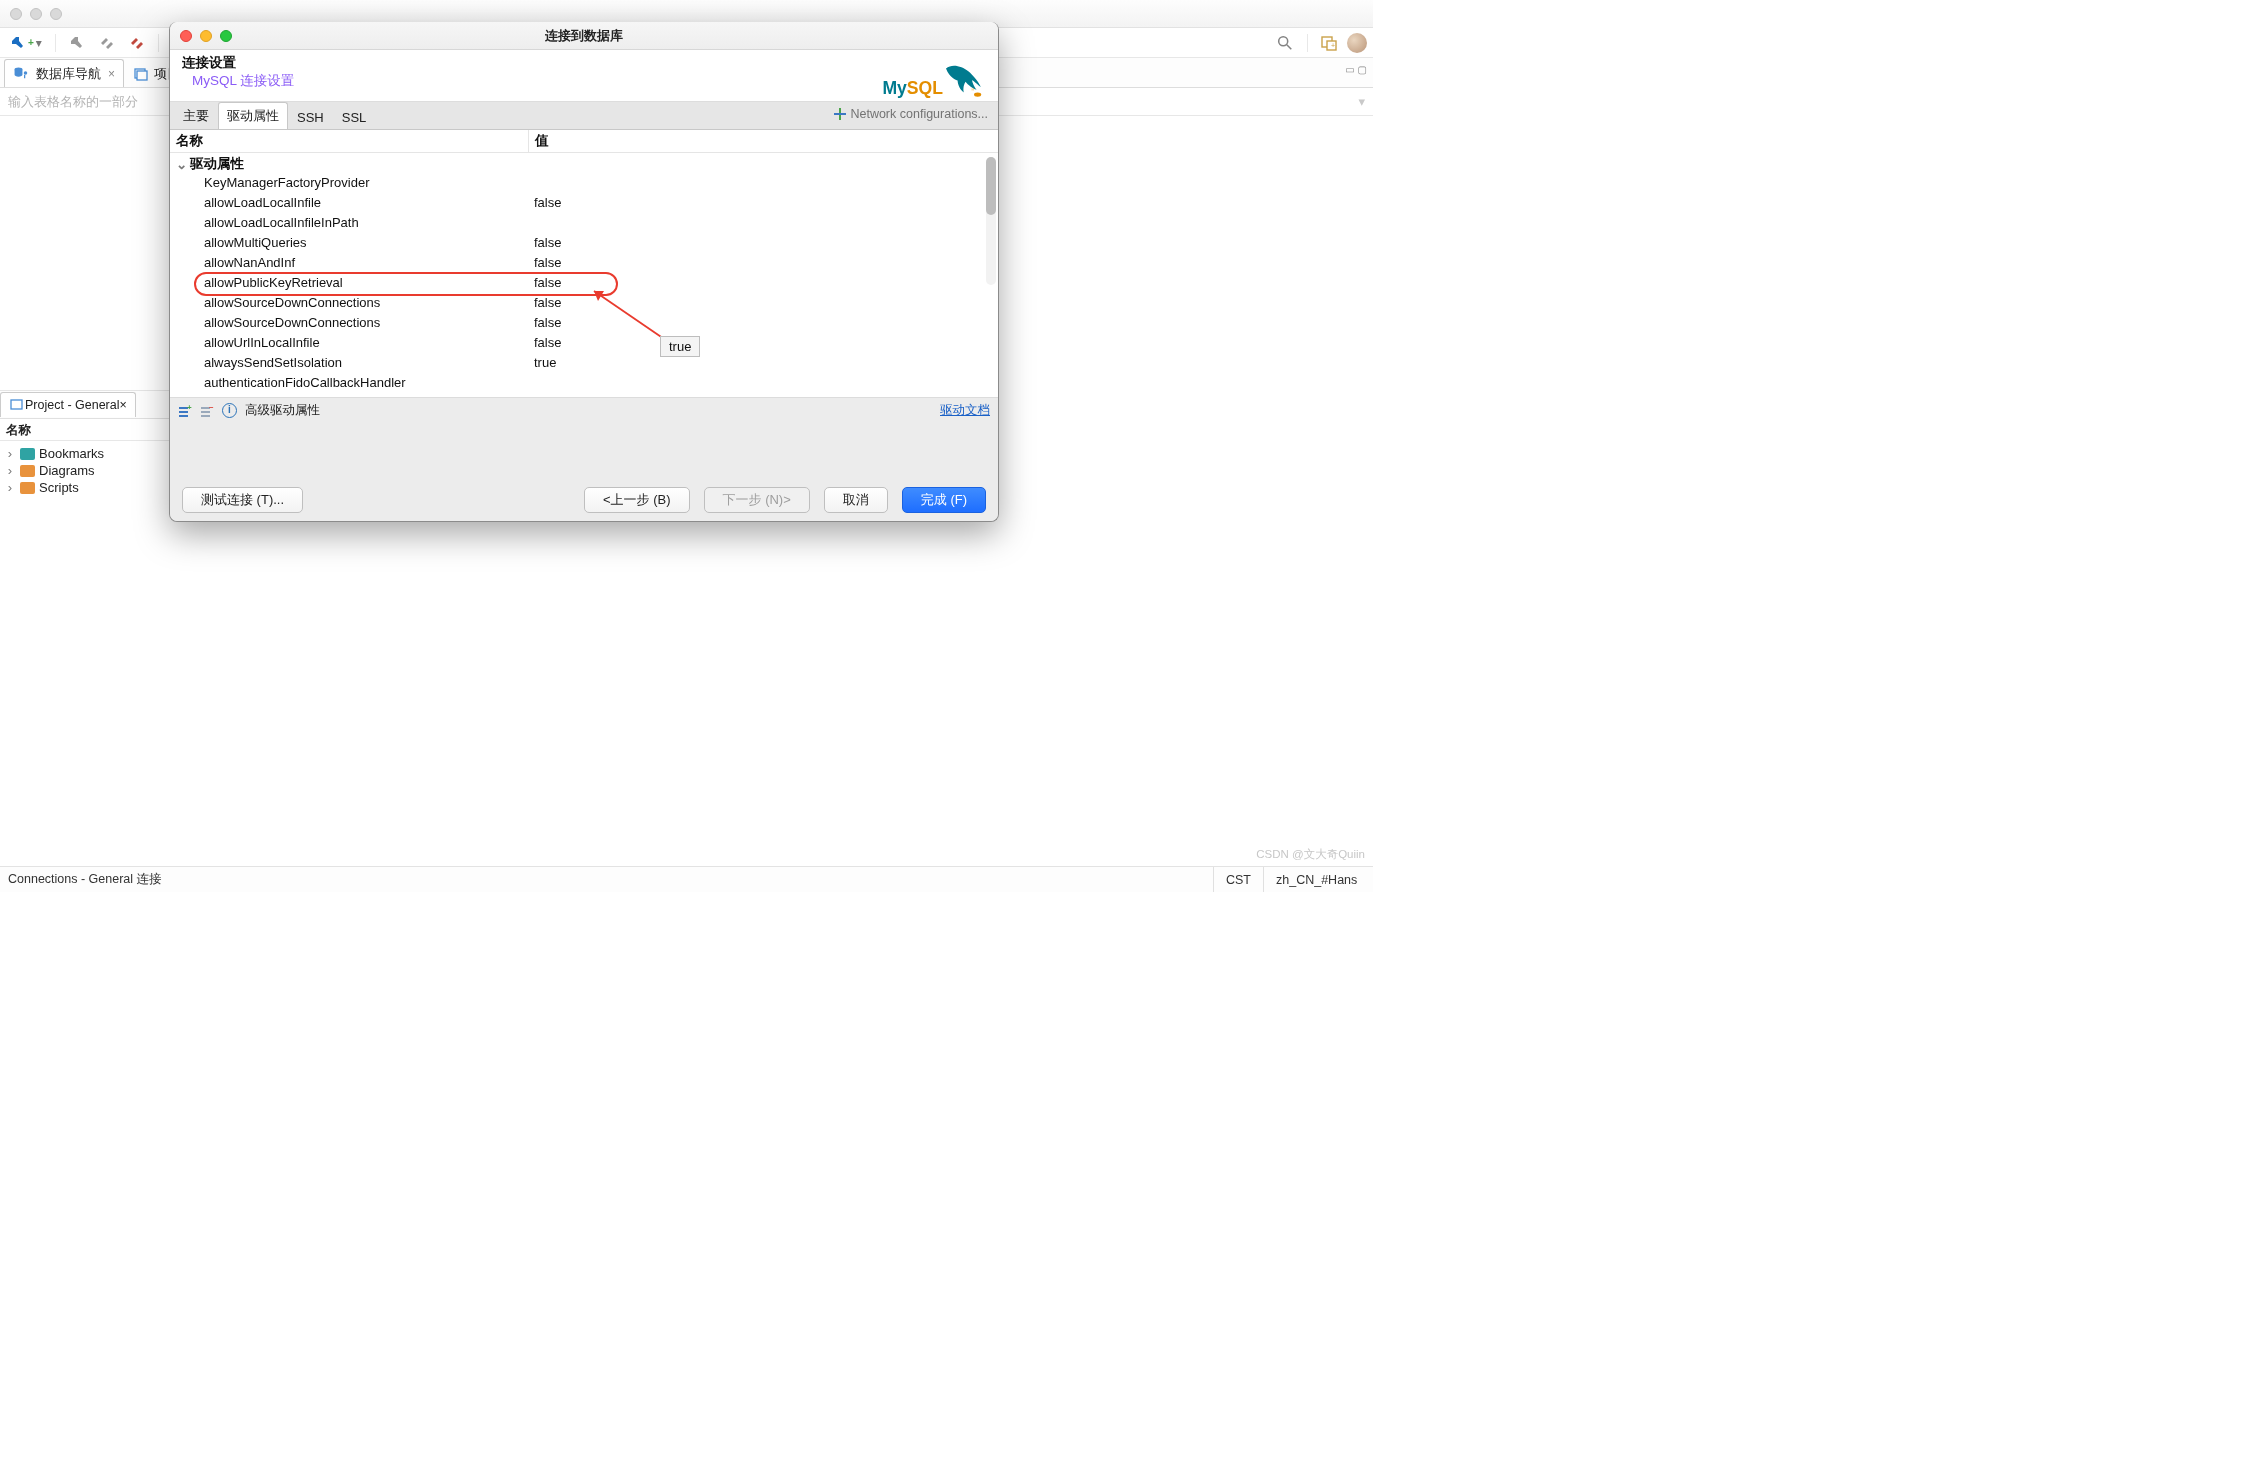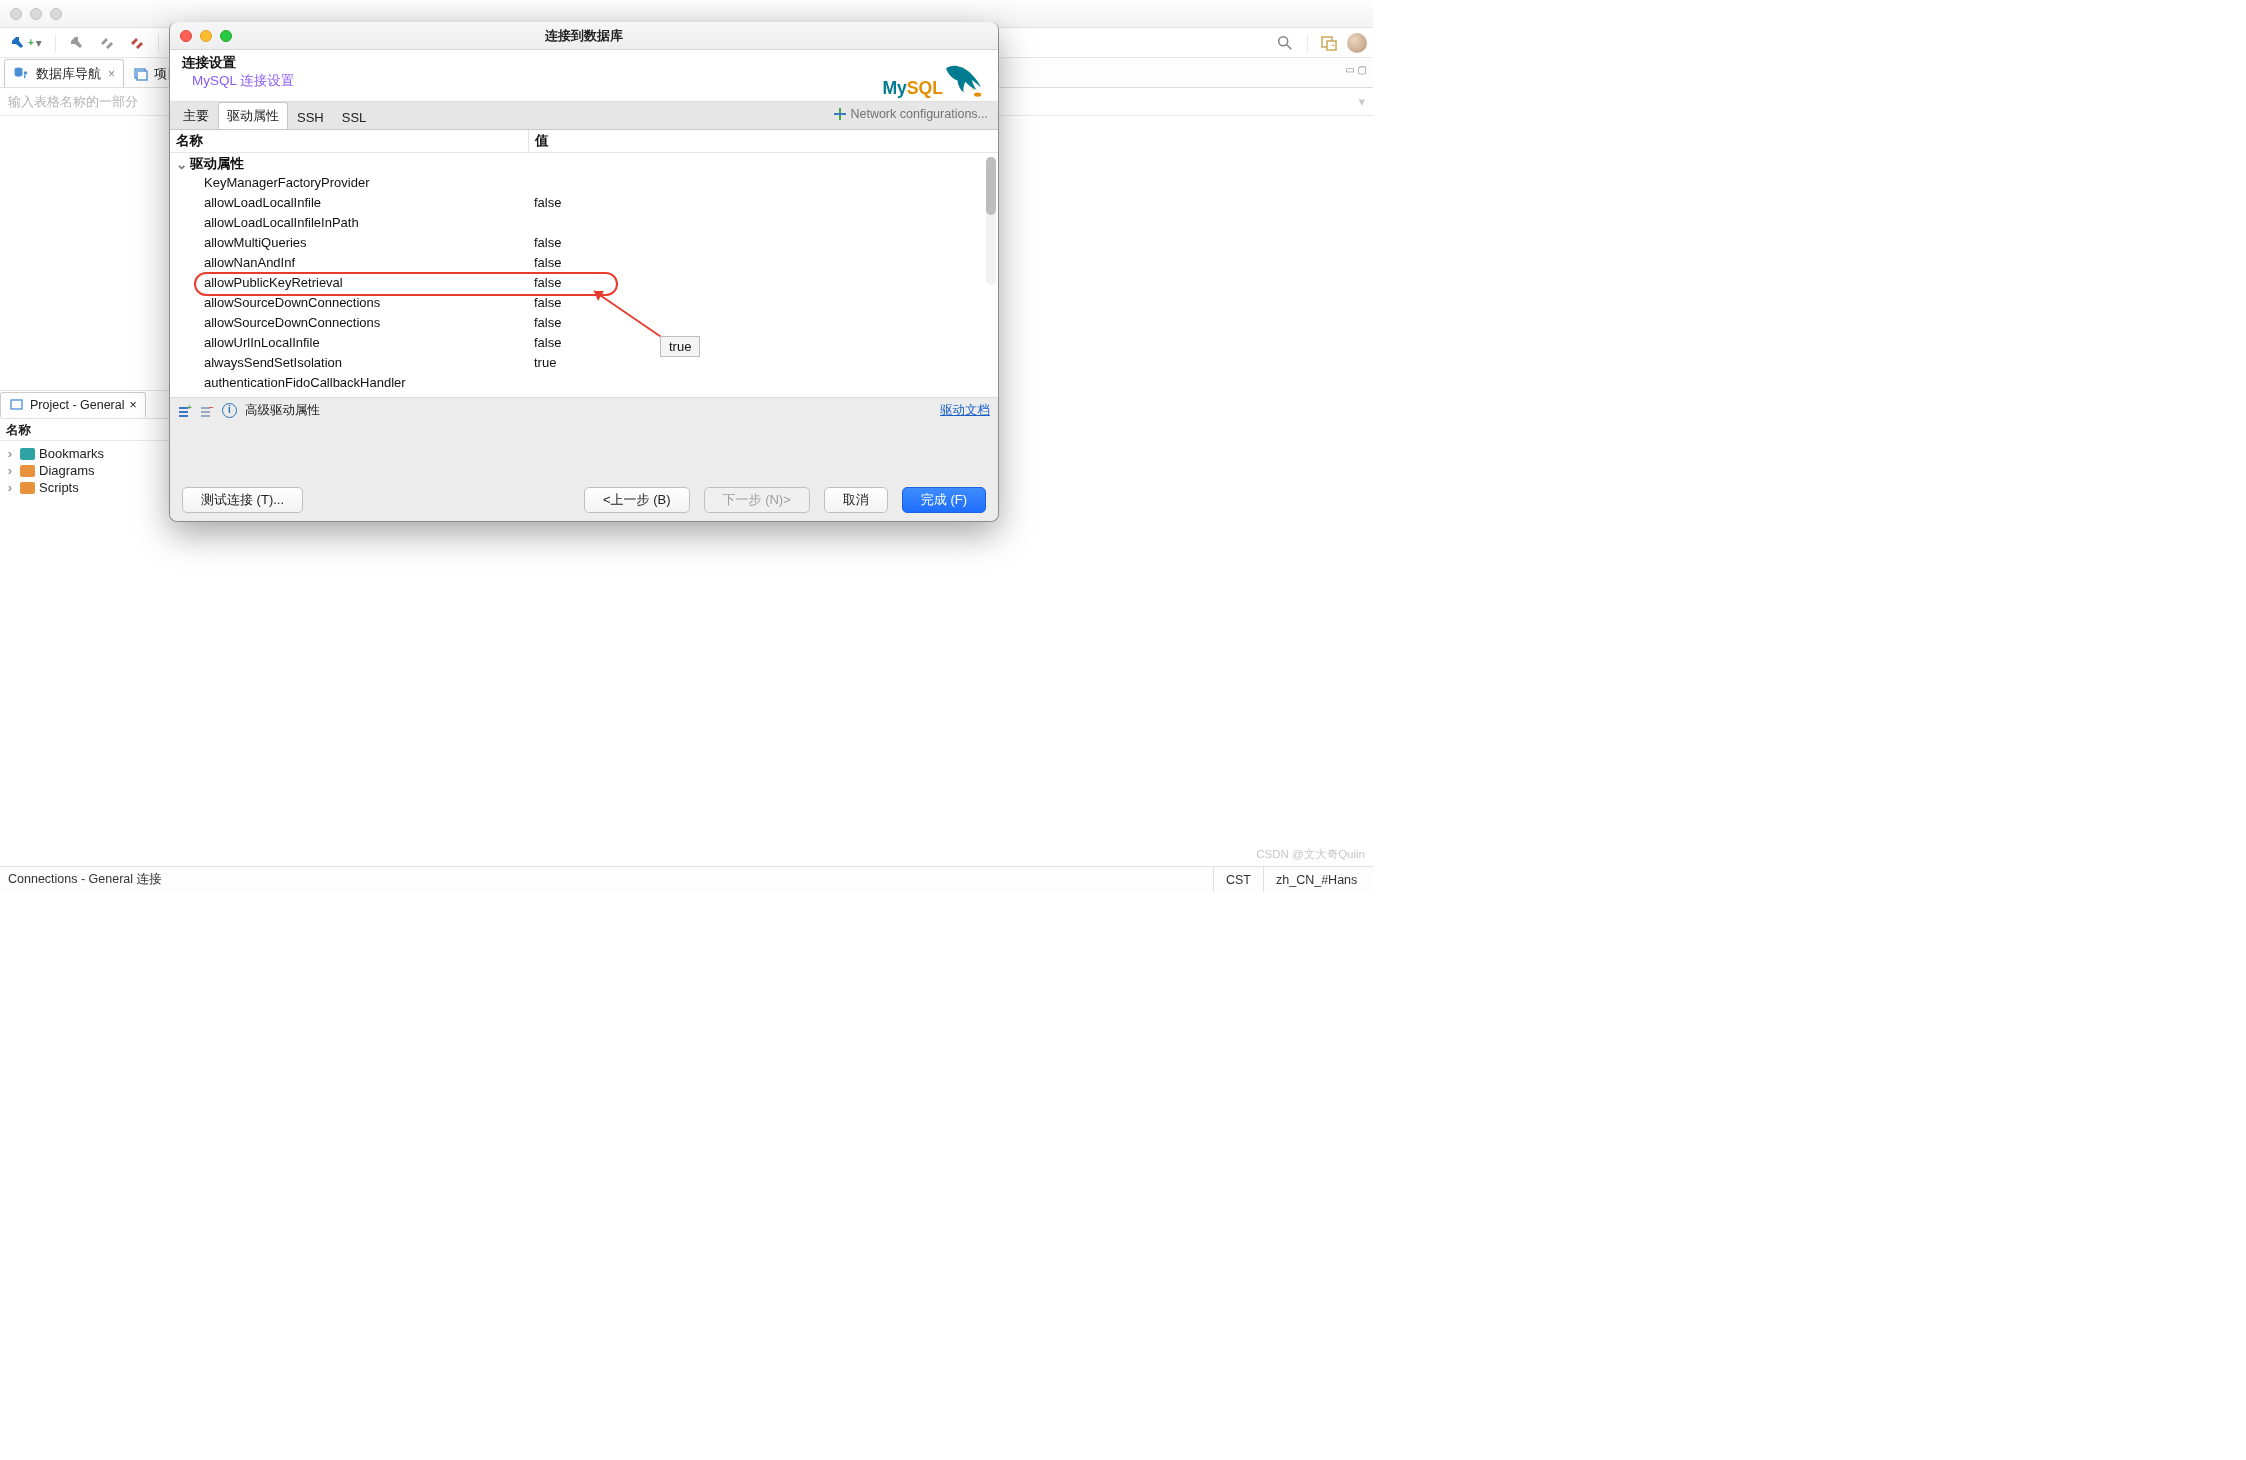--- a/index.html
+++ b/index.html
@@ -27,21 +27,21 @@
   .tab-strip{height:30px;background:#fdfdfd;border-bottom:1px solid #ddd;display:flex;align-items:flex-end;padding:0 4px;position:relative;}
   .tab{display:flex;align-items:center;gap:5px;padding:5px 8px 4px 8px;border:1px solid transparent;border-bottom:none;font-size:13px;color:#222;cursor:default;}
   .tab.active{background:#fff;border-color:#ccc;border-top-left-radius:3px;border-top-right-radius:3px;}
   .tab .close{color:#888;font-family:Arial;font-size:12px;margin-left:2px;}
   .tab-strip .mini-icons{position:absolute;right:6px;top:6px;display:flex;gap:4px;color:#888;font-size:10px;}
   
   .filter-row{height:28px;border-bottom:1px solid #e7e7e7;display:flex;align-items:center;padding:0 8px;color:#999;font-size:13px;}
   
   .project-panel{position:absolute;left:0;top:390px;width:265px;background:#fff;border-top:1px solid #e5e5e5;z-index:1;}
   .project-tab-strip{height:28px;display:flex;align-items:center;border-bottom:1px solid #e0e0e0;background:#fdfdfd;position:relative;}
-  .project-tab{display:flex;align-items:center;gap:5px;padding:4px 8px;background:#fff;border:1px solid #ccc;border-bottom:none;border-top-left-radius:3px;border-top-right-radius:3px;font-size:12.5px;}
+  .project-tab{display:flex;align-items:center;padding:4px 8px;background:#fff;border:1px solid #ccc;border-bottom:none;border-top-left-radius:3px;border-top-right-radius:3px;font-size:12.5px;}
   .gear{position:absolute;right:8px;top:6px;color:#3f74a7;}
   .project-cols{height:22px;font-size:12.5px;font-weight:600;padding:3px 6px;border-bottom:1px solid #e7e7e7;color:#222;}
   .tree{padding:4px 4px;font-size:13px;}
   .tree-row{display:flex;align-items:center;gap:4px;padding:1px 0;color:#222;}
   .chev{width:12px;text-align:center;color:#7a7a7a;}
   .folder-icon{width:15px;height:12px;border-radius:2px;display:inline-block;}
   .fi-teal{background:#2fa3a3;}
   .fi-orange{background:#e8923c;}
   
   .status-bar{position:absolute;left:0;right:0;bottom:0;height:26px;border-top:1px solid #e3e3e3;background:#fdfdfd;display:flex;align-items:center;font-size:12.5px;color:#333;}

